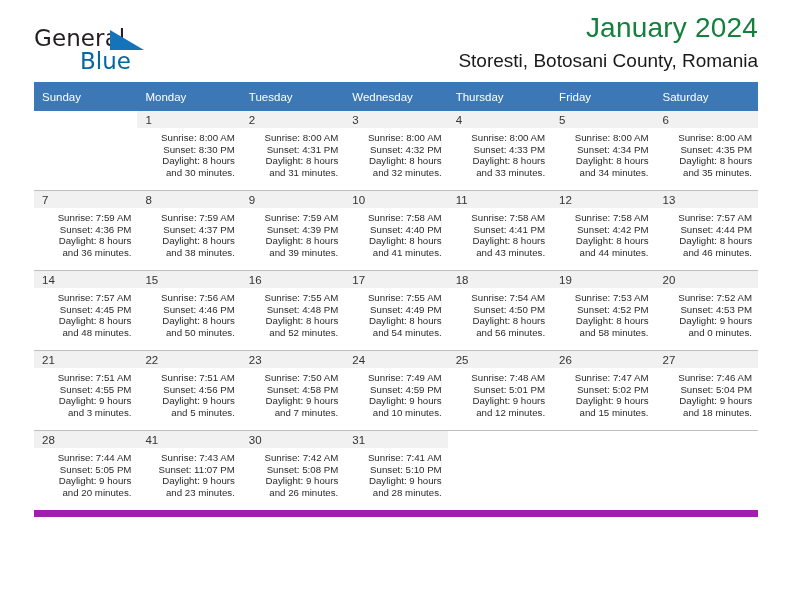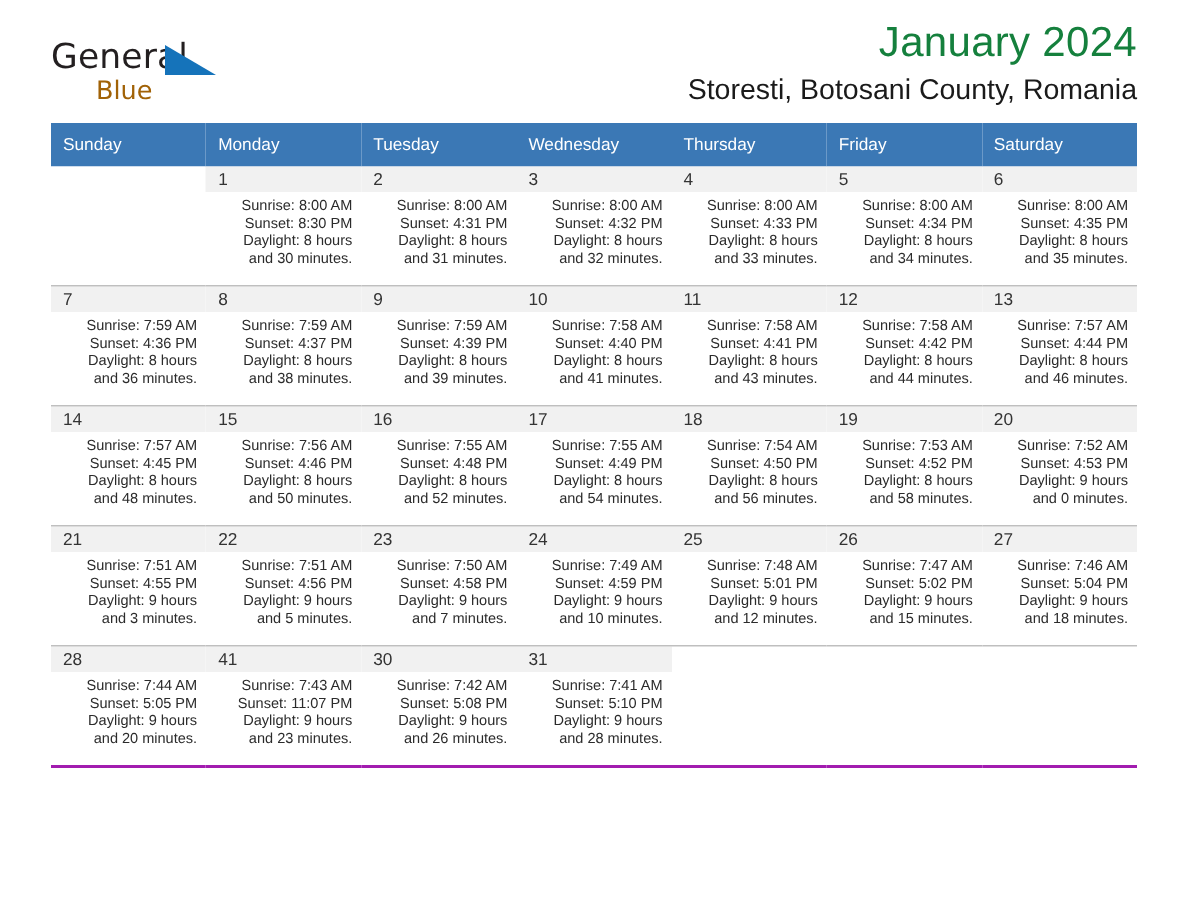--- a/index.html
+++ b/index.html
@@ -37,24 +37,24 @@
     padding-top: 2px;
   }
   .brand-general {
     font-size: 23px;
     color: #231f20;
     letter-spacing: 0.1px;
     line-height: 24px;
     font-family: "DejaVu Sans", sans-serif;
   }
   .brand-blue {
-    font-size: 17px;
-    color: #a16207;
+    font-size: 23px;
+    color: #0369a1;
     line-height: 22px;
-    margin-left: 30px;
+    margin-left: 46px;
     font-family: "DejaVu Sans", sans-serif;
   }
   .brand-triangle {
     position: absolute;
     left: 76px;
     top: 6px;
     width: 0;
     height: 0;
     border-left: 34px solid #1573ba;
     border-top: 20px solid transparent;
@@ -98,21 +98,21 @@
   }
   .calendar td {
     width: 103.4px;
     height: 79px;
     vertical-align: top;
     padding: 0;
     border: none;
     border-bottom: 1px solid #bfbfbf;
   }
   .calendar tr.week-row:last-child td {
-    border-bottom: 2px solid #a21caf;
+    border-bottom: 7px solid #a21caf;
   }
   .daycell {
     height: 79px;
     box-sizing: border-box;
   }
   .daycell.filled .datebar {
     background: #f1f1f1;
   }
   .datebar {
     font-size: 11.5px;

